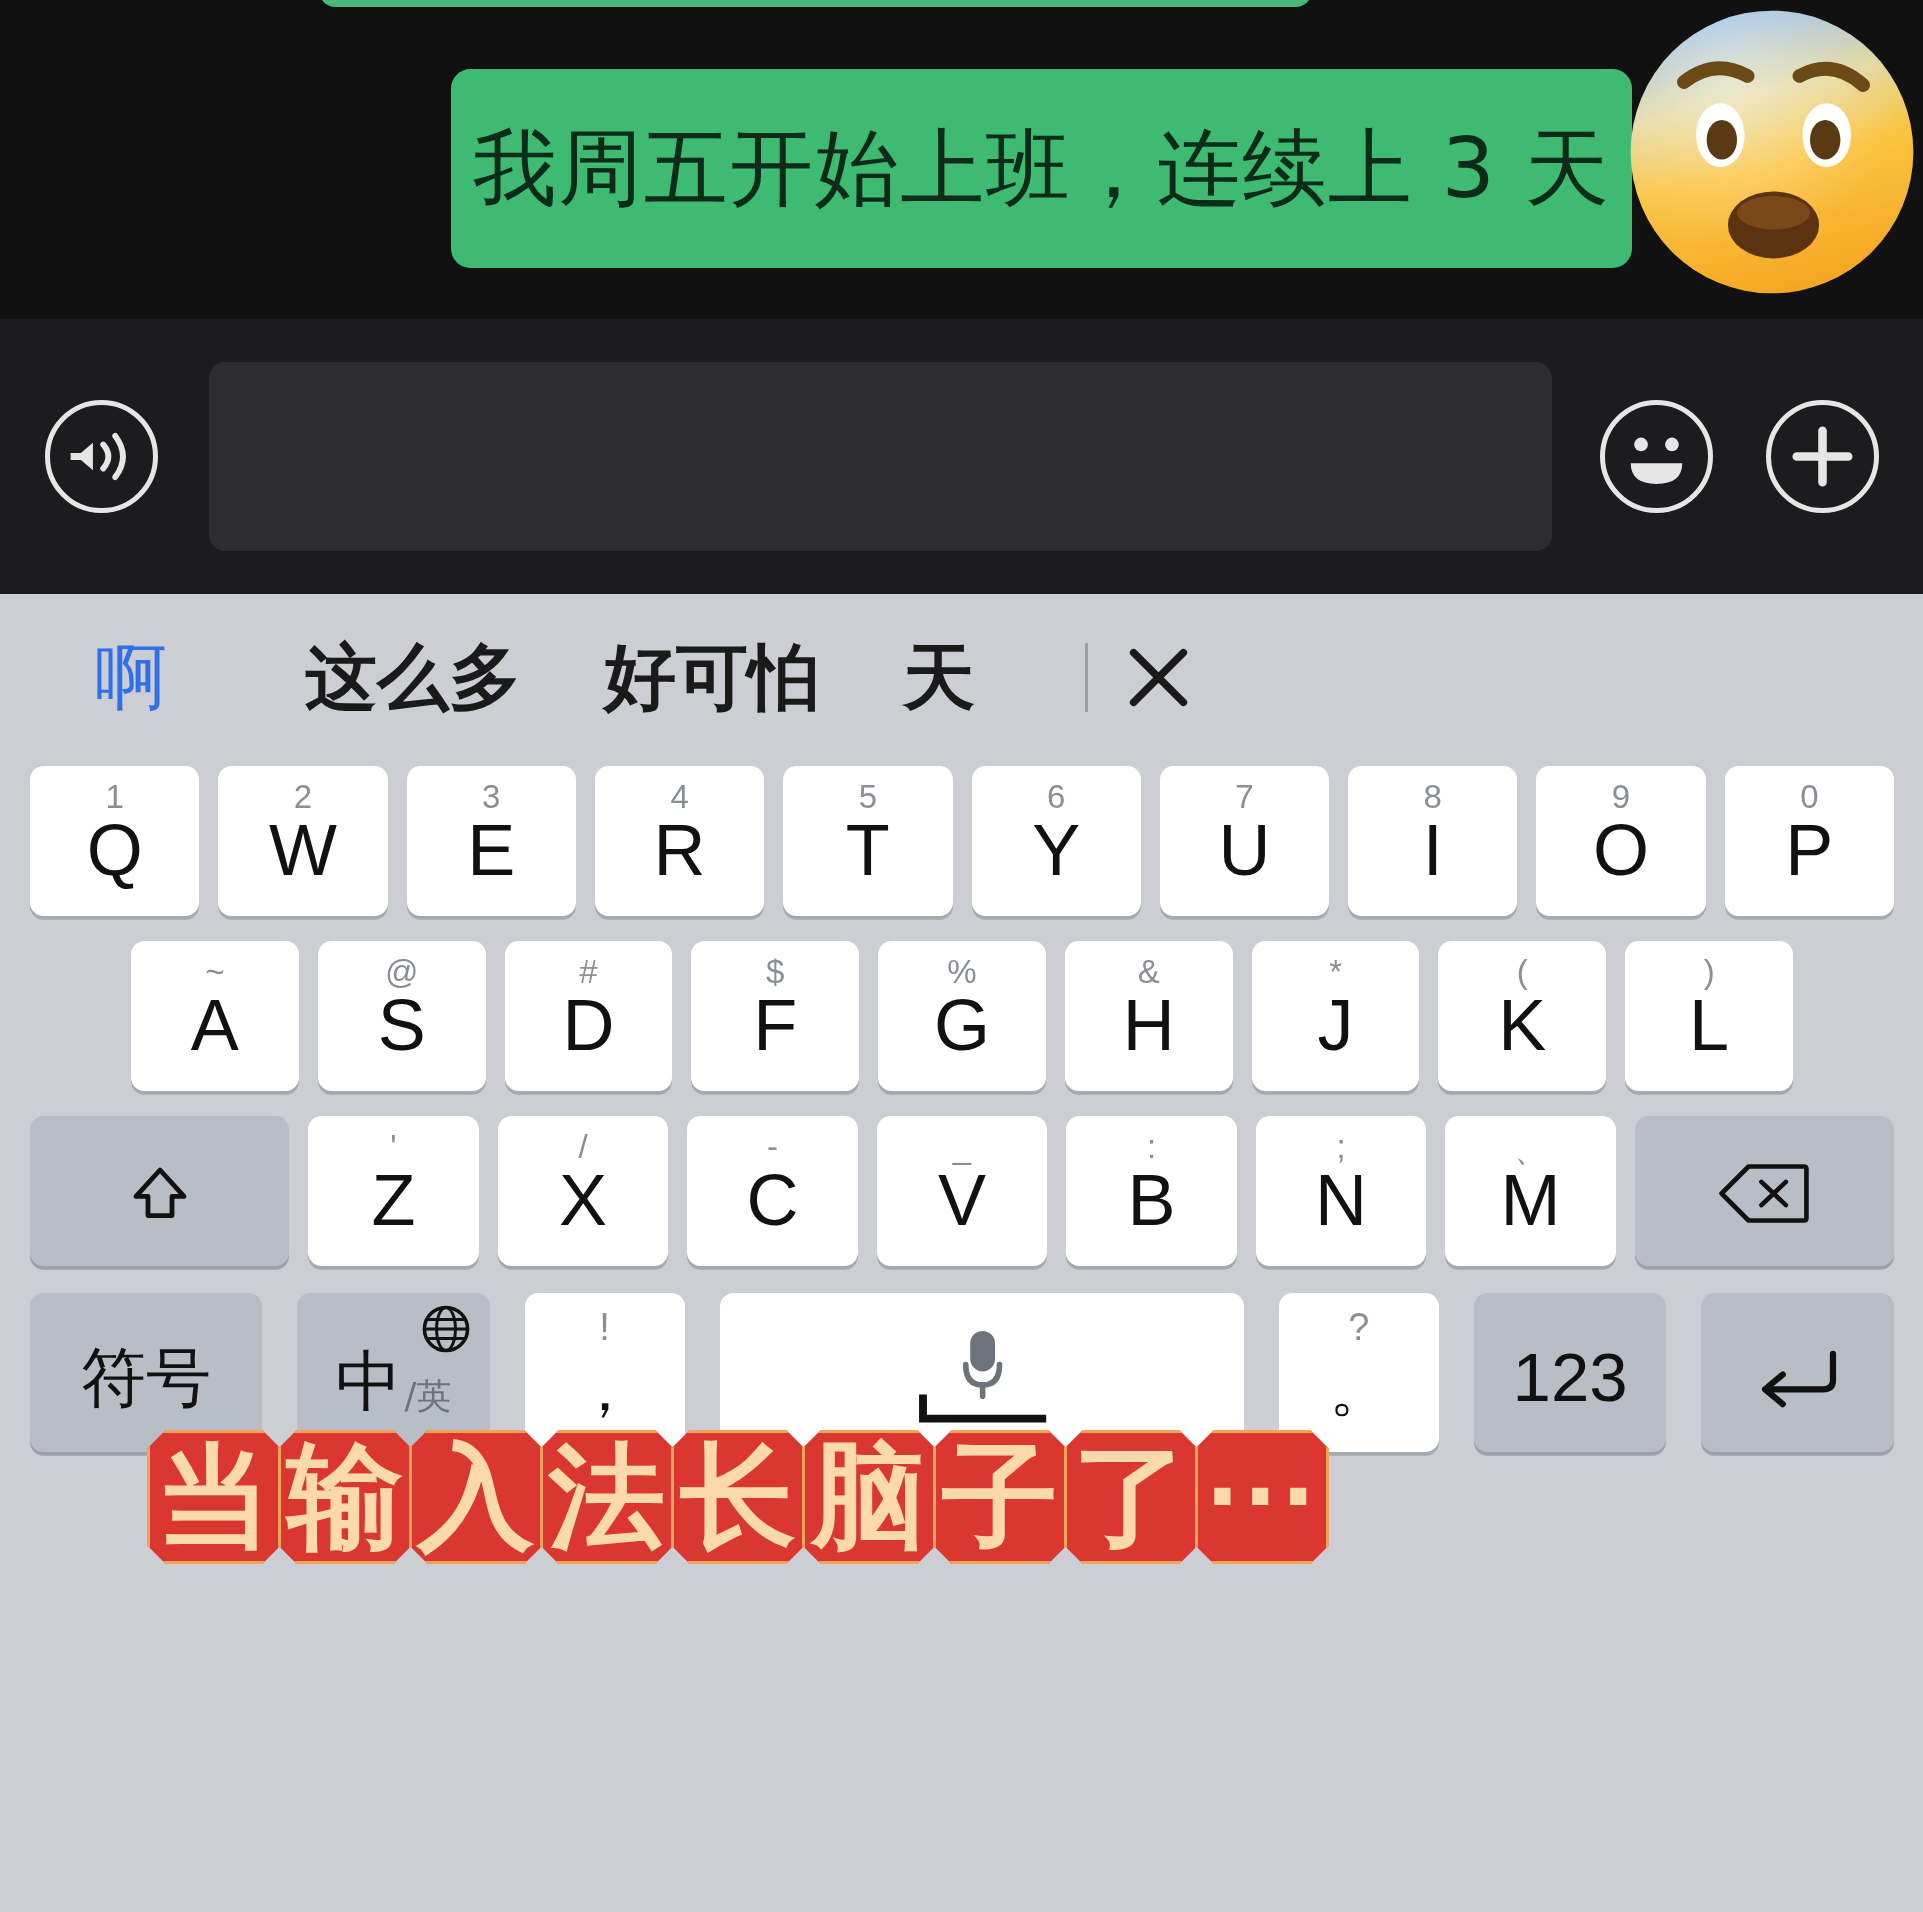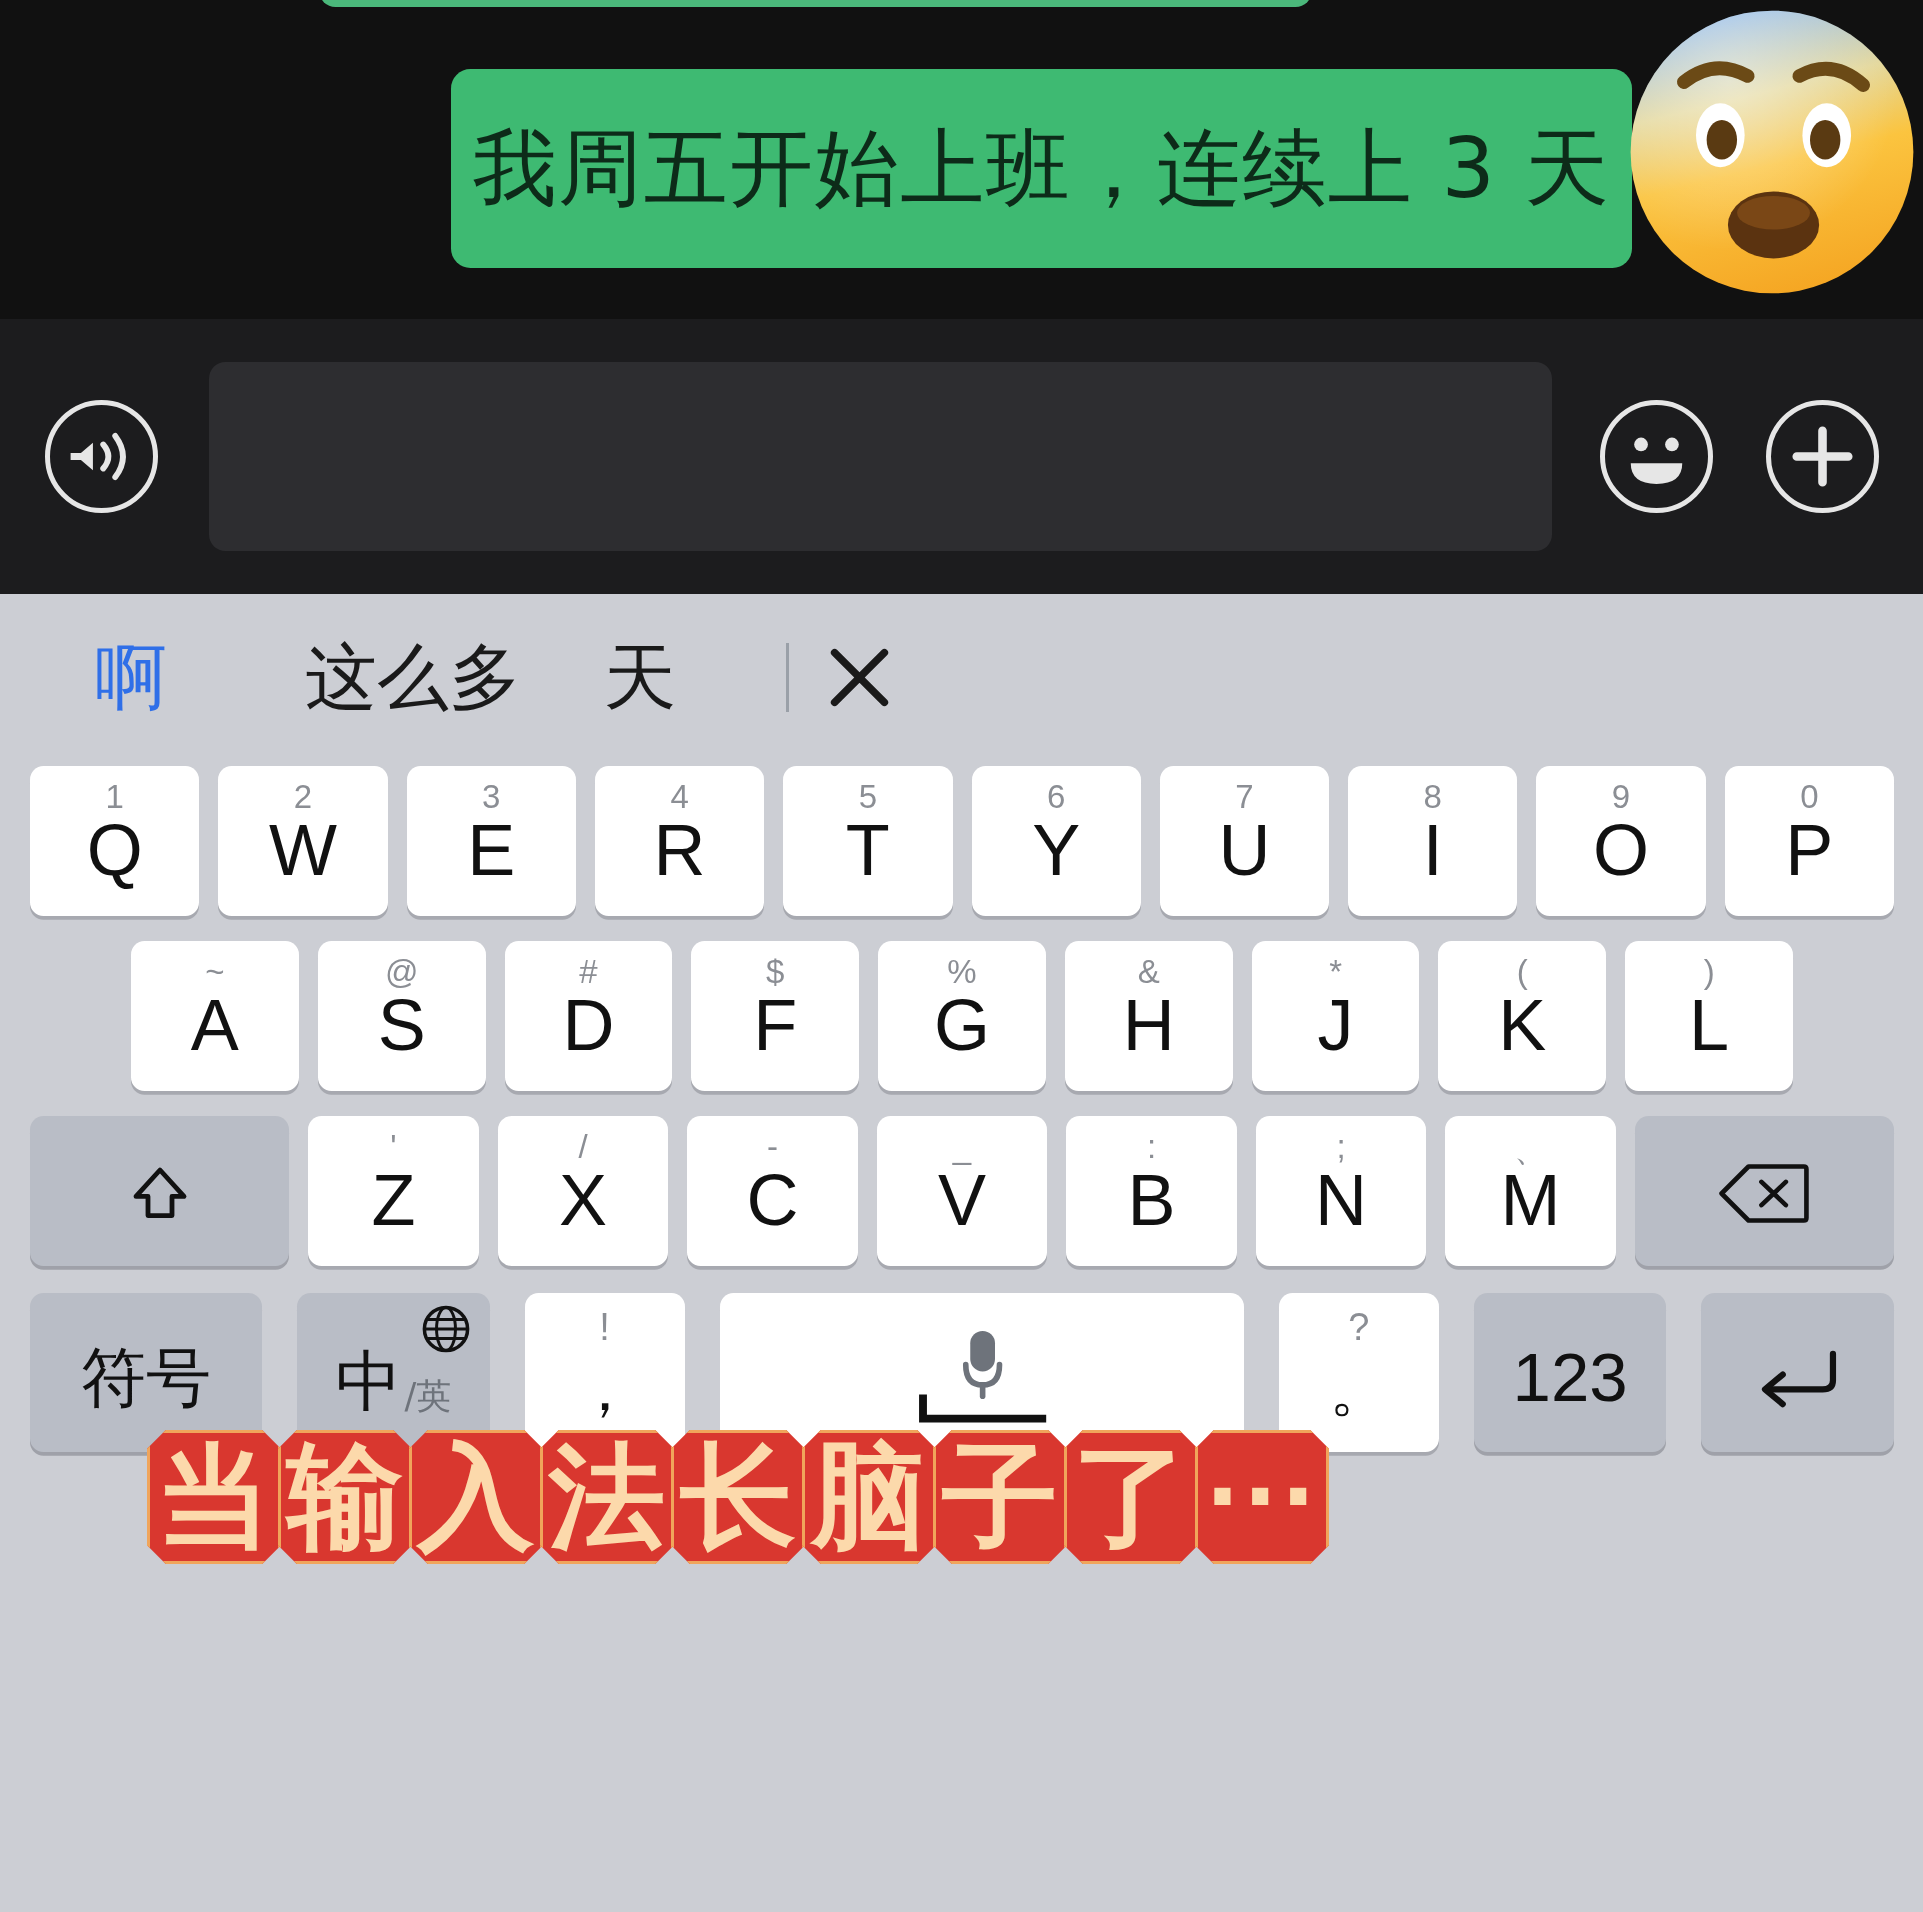--- a/index.html
+++ b/index.html
@@ -94,21 +94,21 @@
     padding-right: 36px;
     gap: 0;
   }
   .cand {
     font-size: 72px;
     color: #1a1a1a;
     white-space: nowrap;
     font-family: "DejaVu Sans", "Liberation Sans", sans-serif;
   }
   .cand.active { color: #2f6fe8; margin-right: 138px; }
-  .cand.sp { margin-right: 83px; }
+  .cand.sp { margin-right: 83px; font-weight: bold; }
   #cand-divider {
     width: 3px; height: 69px;
     background: #9aa0a8;
     margin-left: 27px;
     margin-right: 28.6px;
     flex: 0 0 auto;
   }
   #cand-close { width: 83px; height: 83px; position: relative; flex:0 0 auto; }
 
   
@@ -267,20 +267,21 @@
       </svg>
     </div>
   </div>
 </div>
 
 <div id="keyboard">
 
   <div id="candidate-bar">
     <span class="cand active">啊</span>
     <span class="cand sp">这么多</span>
+    <span class="cand sp">好可怕</span>
     <span class="cand sp">天</span>
     <div id="cand-divider"></div>
     <div id="cand-close">
       <svg viewBox="0 0 40 40" width="100%" height="100%">
         <path d="M8 8 L32 32 M32 8 L8 32" stroke="#1a1a1a" stroke-width="3.6" stroke-linecap="round"></path>
       </svg>
     </div>
   </div>
 
   <div class="key-row" id="row1">

